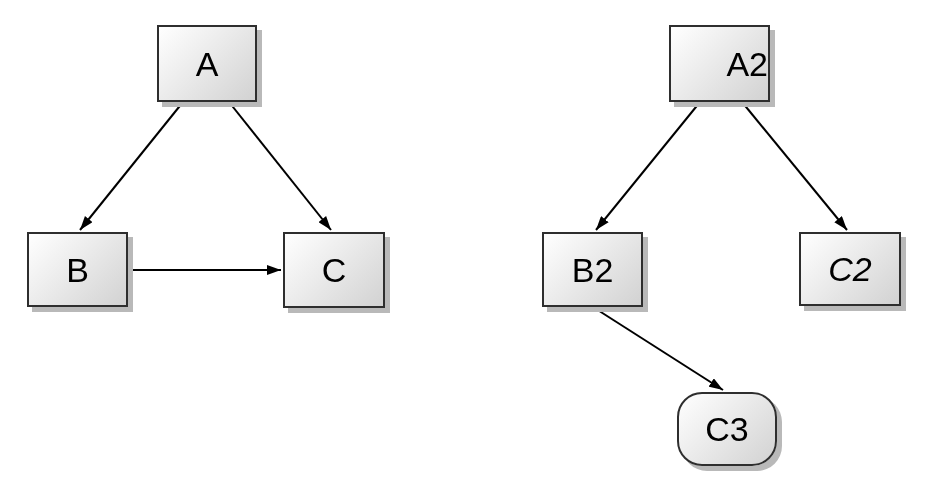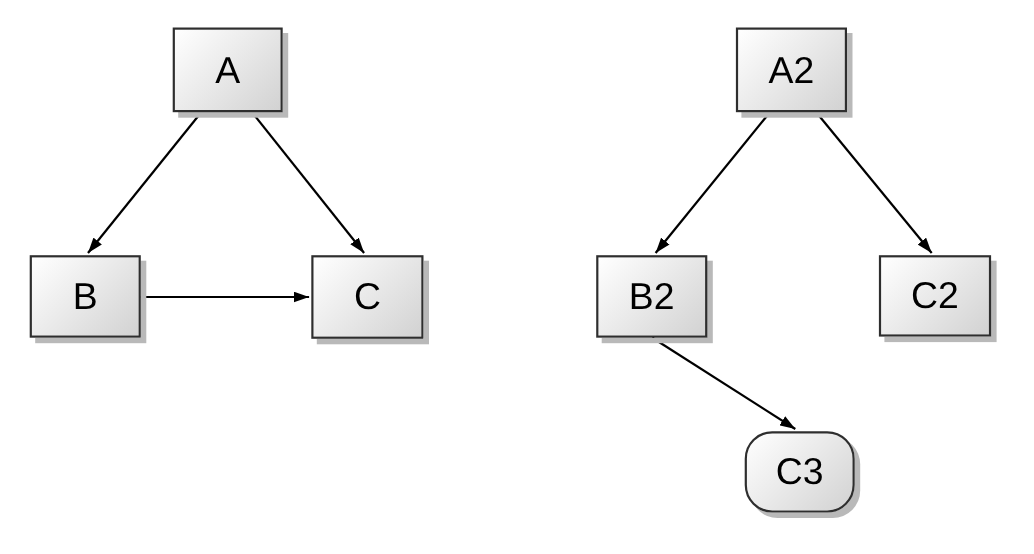--- a/index.html
+++ b/index.html
@@ -63,26 +63,26 @@
   <div id="node-layer">
       <div class="node" style="left: 157px; top: 25px; width: 100px; height: 77px; border-color: rgb(46, 46, 46); box-shadow: rgb(185, 185, 185) 5px 5px 0px 0px;">
         <span class="node-label" style="color: rgb(0, 0, 0); font-size: 34px;">A</span>
       </div>
       <div class="node" style="left: 27px; top: 232px; width: 101px; height: 75px; border-color: rgb(46, 46, 46); box-shadow: rgb(185, 185, 185) 5px 5px 0px 0px;">
         <span class="node-label" style="color: rgb(0, 0, 0); font-size: 34px;">B</span>
       </div>
       <div class="node" style="left: 283px; top: 232px; width: 102px; height: 76px; border-color: rgb(46, 46, 46); box-shadow: rgb(185, 185, 185) 5px 5px 0px 0px;">
         <span class="node-label" style="color: rgb(0, 0, 0); font-size: 34px;">C</span>
       </div>
-      <div class="node" style="left: 669px; top: 25px; width: 101px; height: 77px; border-color: rgb(46, 46, 46); box-shadow: rgb(185, 185, 185) 5px 5px 0px 0px;">
+      <div class="node" style="left: 669px; top: 25px; width: 101px; height: 77px; border-color: rgb(46, 46, 46); box-shadow: rgb(185, 185, 185) 5px 5px 0px 0px; justify-content: flex-end;">
         <span class="node-label" style="color: rgb(0, 0, 0); font-size: 34px;">A2</span>
       </div>
       <div class="node" style="left: 542px; top: 232px; width: 101px; height: 75px; border-color: rgb(46, 46, 46); box-shadow: rgb(185, 185, 185) 5px 5px 0px 0px;">
         <span class="node-label" style="color: rgb(0, 0, 0); font-size: 34px; text-align: right;">B2</span>
       </div>
-      <div class="node" style="left: 799px; top: 232px; width: 102px; height: 74px; border-color: rgb(46, 46, 46); box-shadow: rgb(185, 185, 185) 5px 5px 0px 0px;">
+      <div class="node" style="left: 799px; top: 232px; width: 102px; height: 74px; border-color: rgb(46, 46, 46); box-shadow: rgb(185, 185, 185) 5px 5px 0px 0px; font-style: italic;">
         <span class="node-label" style="color: rgb(0, 0, 0); font-size: 34px;">C2</span>
       </div>
       <div class="node" style="left: 677px; top: 392px; width: 100px; height: 74px; border-color: rgb(46, 46, 46); box-shadow: rgb(185, 185, 185) 5px 5px 0px 0px; border-radius: 25px;">
         <span class="node-label" style="color: rgb(0, 0, 0); font-size: 34px;">C3</span>
       </div>
     </div>
 </div>
 
 </body></html>

